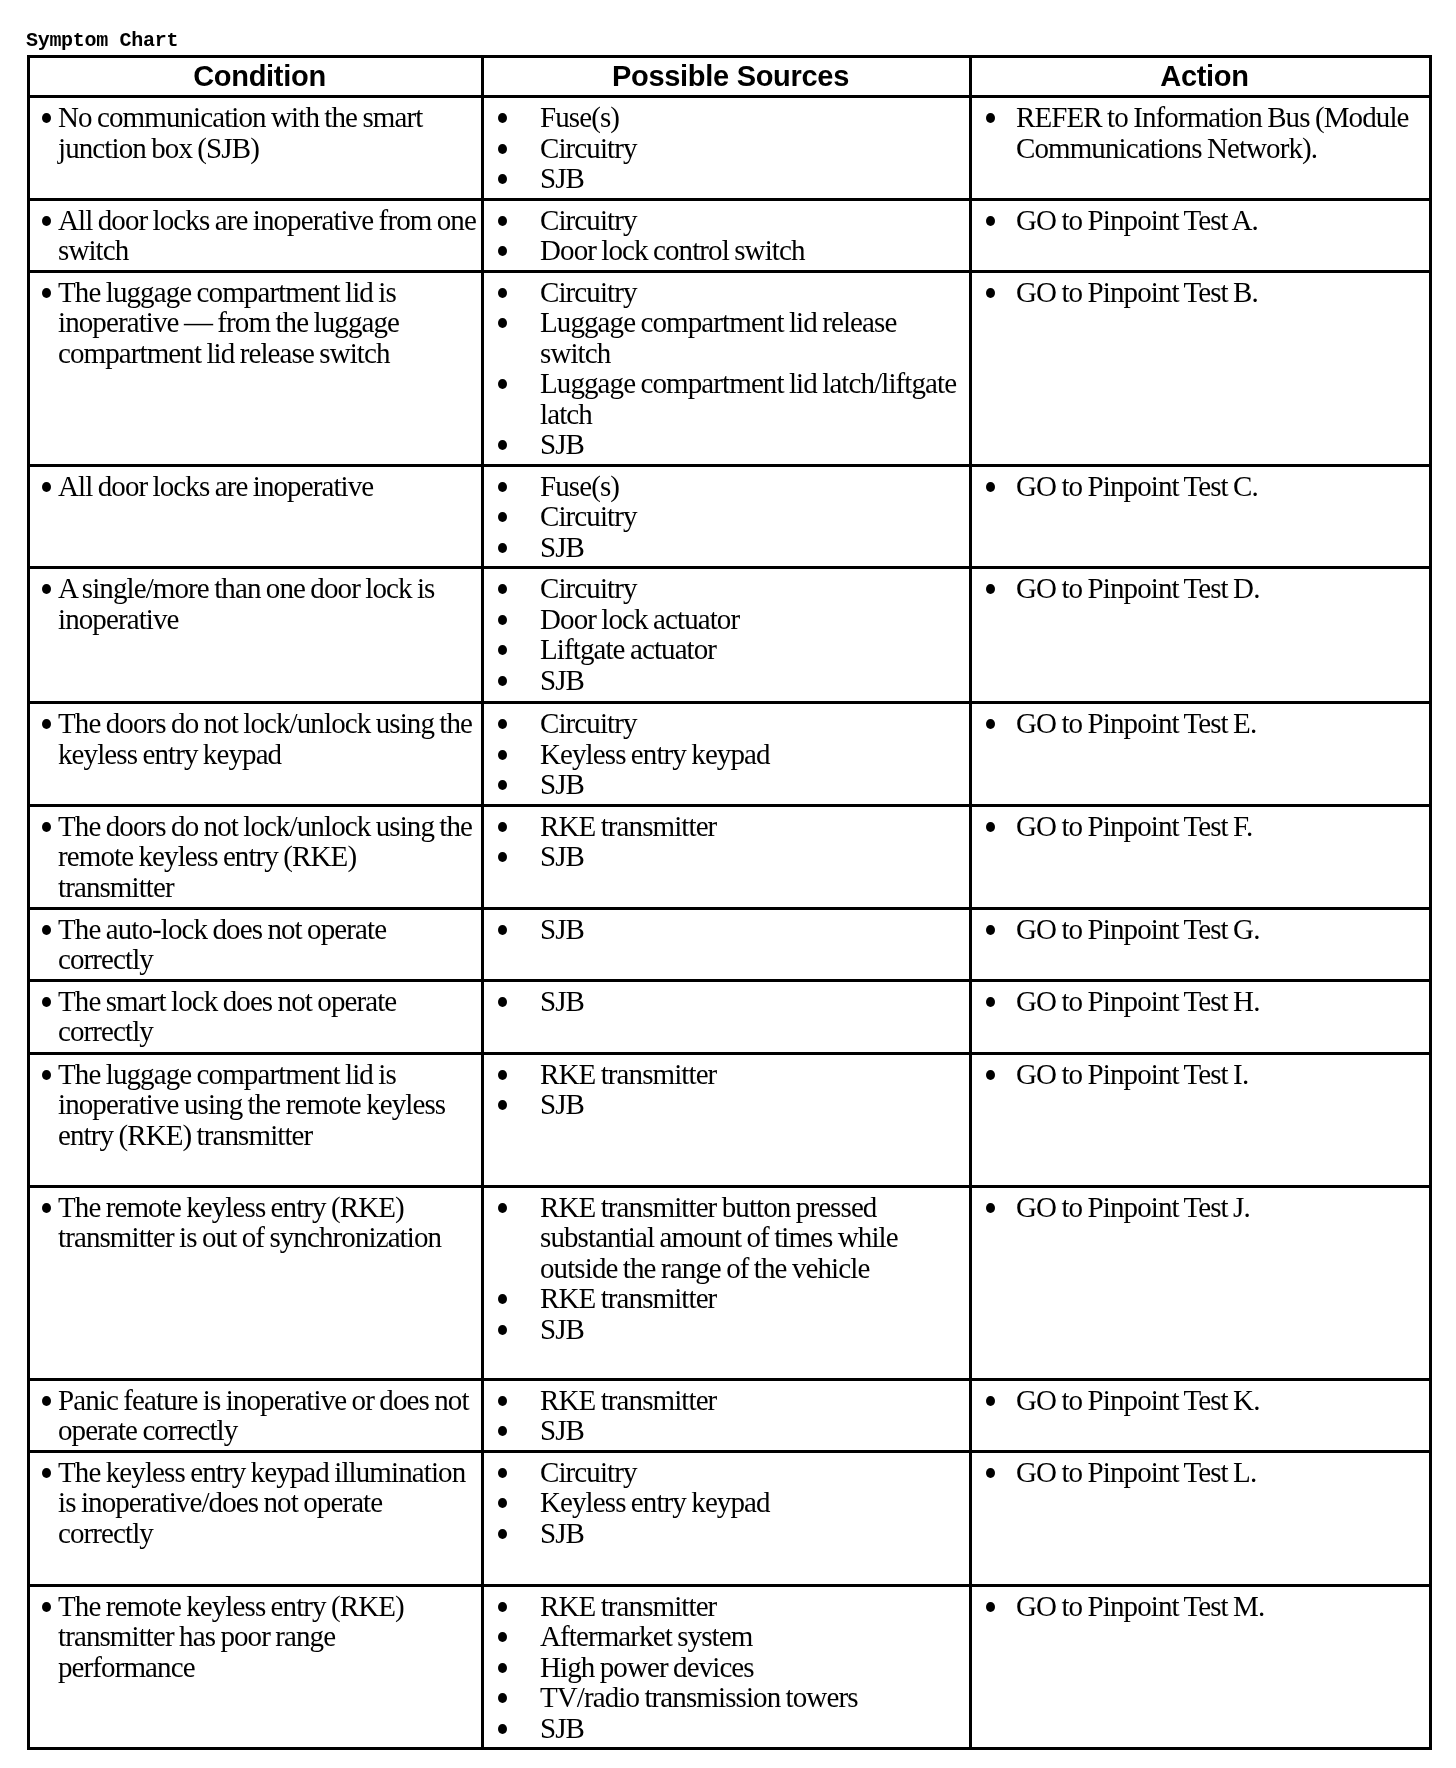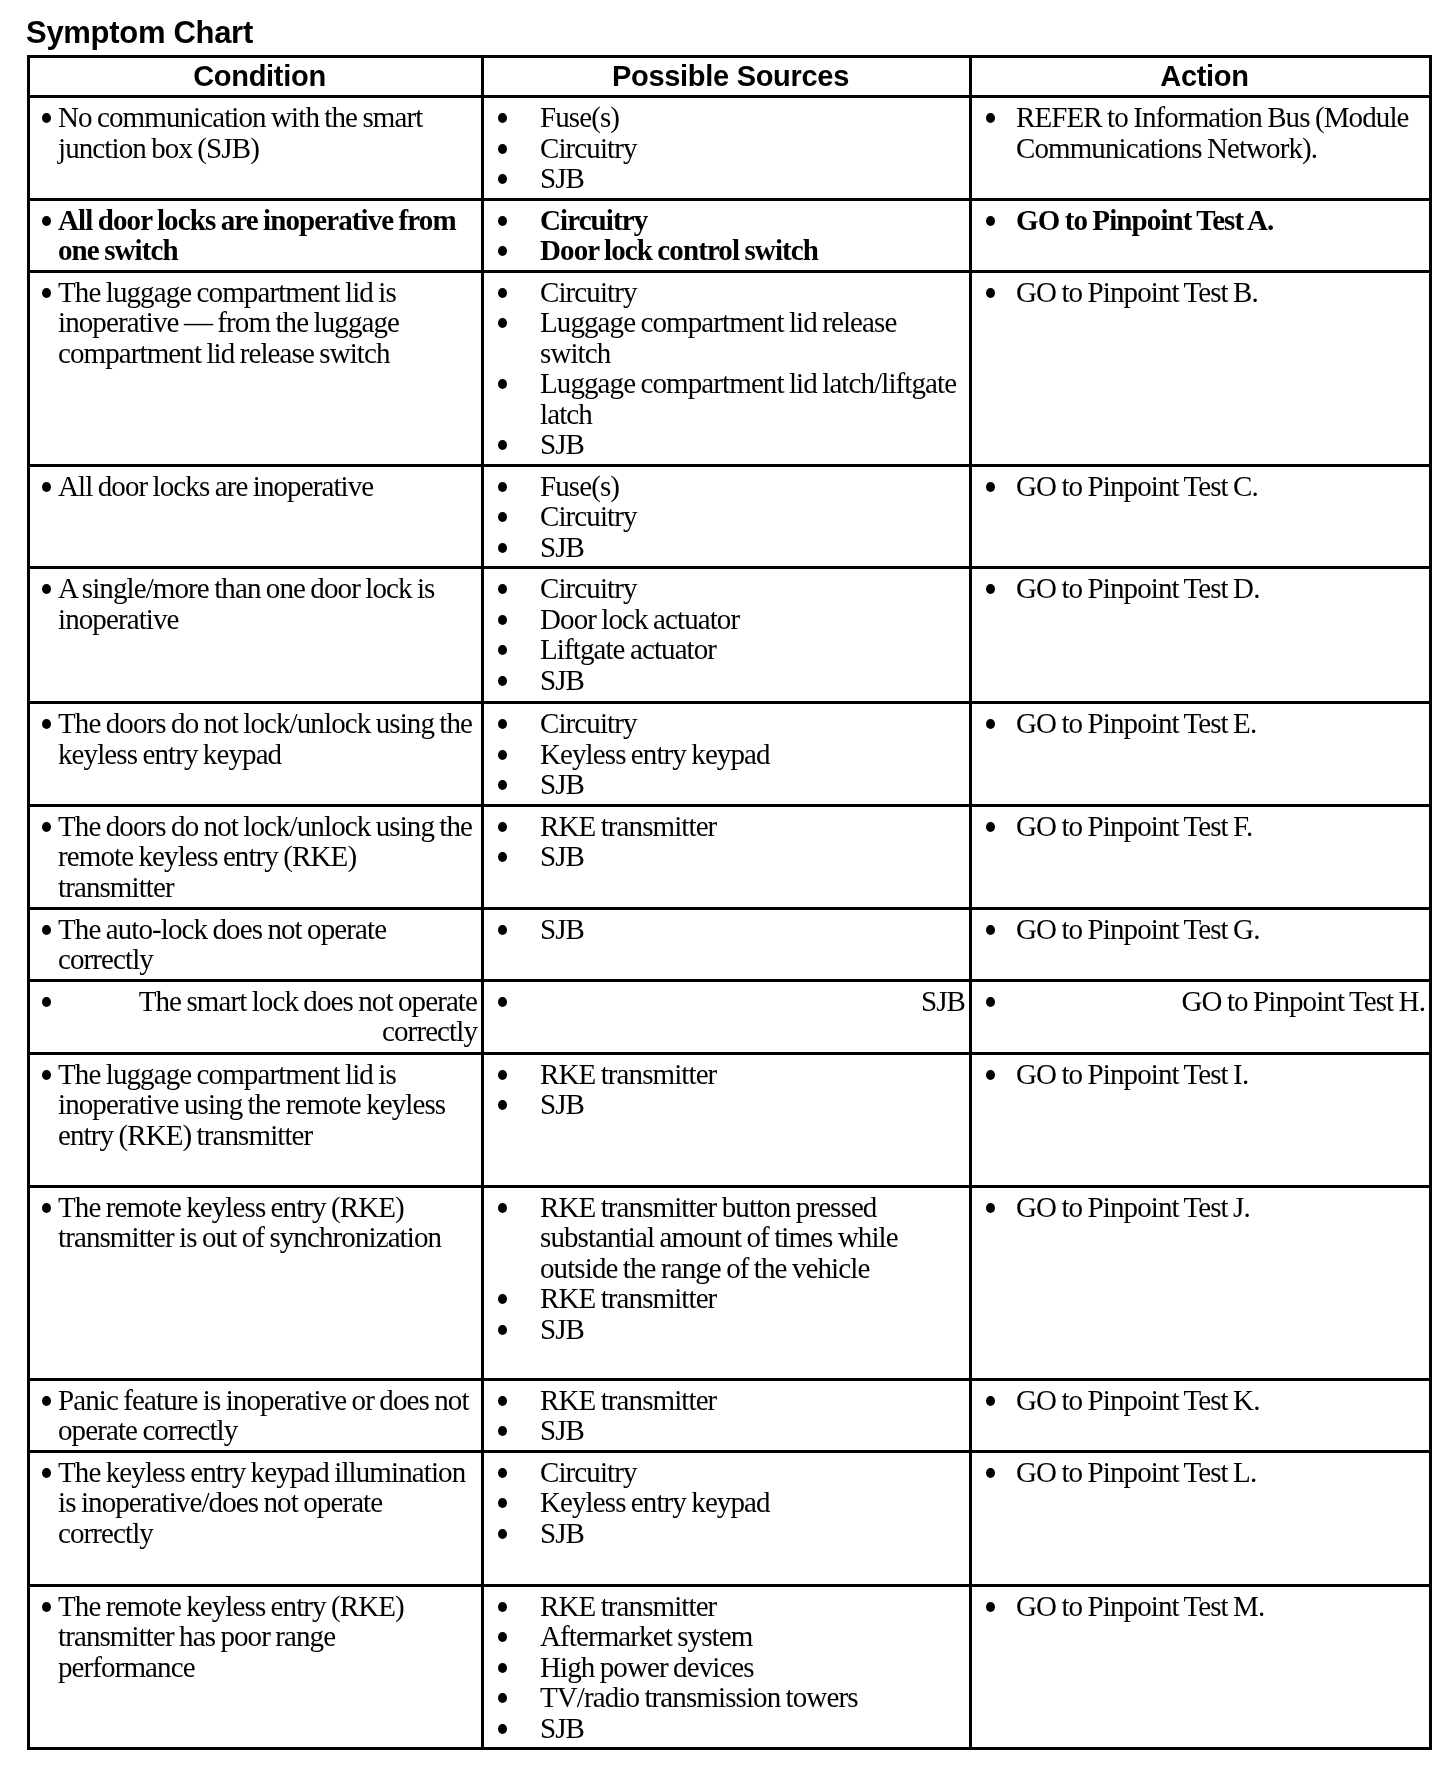--- a/index.html
+++ b/index.html
@@ -1,19 +1,19 @@
 <!DOCTYPE html>
 <html><head>
 <meta charset="utf-8">
 <style>
   html, body { margin:0; padding:0; background:#ffffff; }
   body { width:1456px; height:1768px; position:relative; overflow:hidden; color:#000; }
   .title {
-    position:absolute; left:26px; top:14px;
-    font-family:Liberation Sans, sans-serif; font-weight:bold; font-size:31px;
+    position:absolute; left:26px; top:22px;
+    font-family:Liberation Mono, monospace; font-weight:bold; font-size:20px;
     letter-spacing:-0.3px; line-height:38px;
   }
   table.chart {
     position:absolute; left:27px; top:55px;
     width:1402px; border-collapse:collapse; table-layout:fixed;
   }
   table.chart col.c1 { width:454px; }
   table.chart col.c2 { width:488px; }
   table.chart col.c3 { width:460px; }
   table.chart th, table.chart td {
@@ -70,21 +70,21 @@
             <li>SJB</li>
           </ul>
     </td>
     <td class="act">
       <ul class="bl">
         <li>REFER to Information Bus (Module Communications Network).</li>
       </ul>
     </td>
   </tr>
 
-  <tr style="height: 72px; font-weight: bold;">
+  <tr style="height: 72px;">
     <td class="cond">
       <ul class="bl">
         <li>All door locks are inoperative from one switch</li>
       </ul>
     </td>
     <td class="src">
       <ul class="bl">
             <li>Circuitry</li>
             <li>Door lock control switch</li>
           </ul>
@@ -208,21 +208,21 @@
             <li>SJB</li>
           </ul>
     </td>
     <td class="act">
       <ul class="bl">
         <li>GO to Pinpoint Test G.</li>
       </ul>
     </td>
   </tr>
 
-  <tr style="height: 73px; text-align: right;">
+  <tr style="height: 73px;">
     <td class="cond">
       <ul class="bl">
         <li>The smart lock does not operate correctly</li>
       </ul>
     </td>
     <td class="src">
       <ul class="bl">
             <li>SJB</li>
           </ul>
     </td>

